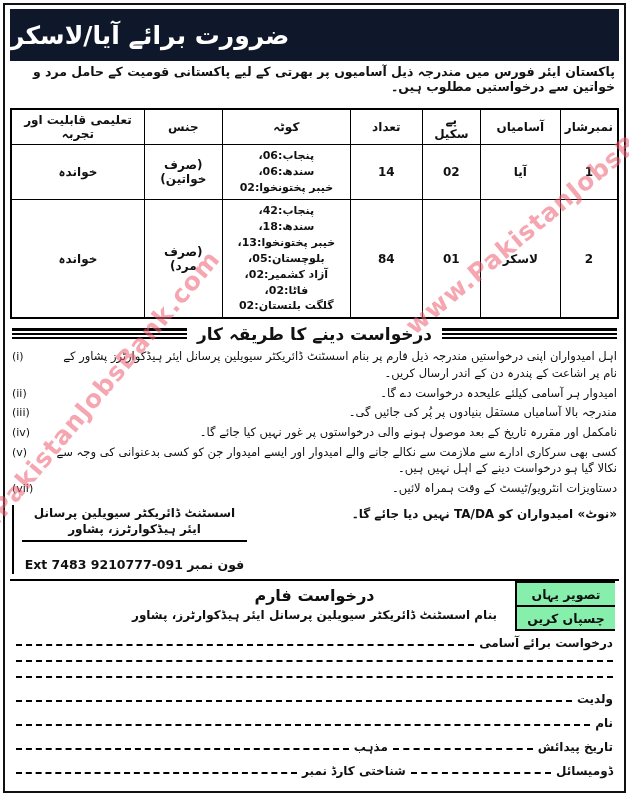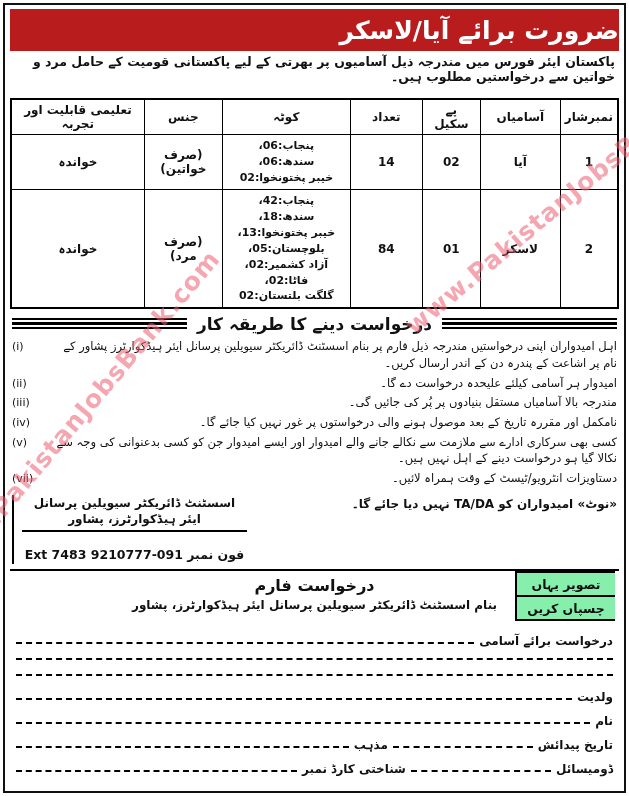--- a/index.html
+++ b/index.html
@@ -14,24 +14,24 @@
   .sheet {
     position: absolute; inset: 3px;
     border: 2px solid #111;
     display: flex; flex-direction: column;
     overflow: hidden;
     padding: 4px 5px;
     background: #fff;
   }
   
   .title-bar {
-    background: #b91c1c;
+    background: #0f172a;
     color: #fff;
-    height: 42px;
-    display: flex; align-items: center; justify-content: flex-start;
+    height: 52px;
+    display: flex; align-items: center; justify-content: flex-end;
     font-size: 25px; font-weight: bold;
     direction: rtl;
     letter-spacing: 1px;
     flex-shrink: 0;
   }
   
   .intro {
     direction: rtl; text-align: right;
     font-size: 12.5px; font-weight: bold;
     padding: 3px 4px 14px;
@@ -107,21 +107,21 @@
     background: #86efac;
   }
   .photo-box div { border-top: 2px solid #000; padding: 4px 0 3px; }
   .frow {
     display: flex; direction: rtl; align-items: flex-end; gap: 5px;
     margin-top: 10px; font-size: 12px; font-weight: bold;
   }
   .frow .lbl { white-space: nowrap; }
   .frow .dots { flex: 1; border-bottom: 2px dashed #000; height: 2px; margin-bottom: 4px; }
   .frow .dots.short { flex: 0 0 140px; }
-  .frow.first { margin-top: 22px; }
+  .frow.first { margin-top: 14px; }
   
   .wm {
     position: absolute;
     color: rgba(236, 92, 112, 0.55);
     font-size: 25px; font-weight: bold; letter-spacing: 1px;
     pointer-events: none; white-space: nowrap;
     z-index: 5;
   }
   .wm1 { top: 180px; left: 360px; transform: rotate(-40deg); }
   .wm2 { top: 400px; left: -130px; transform: rotate(-50deg); }

